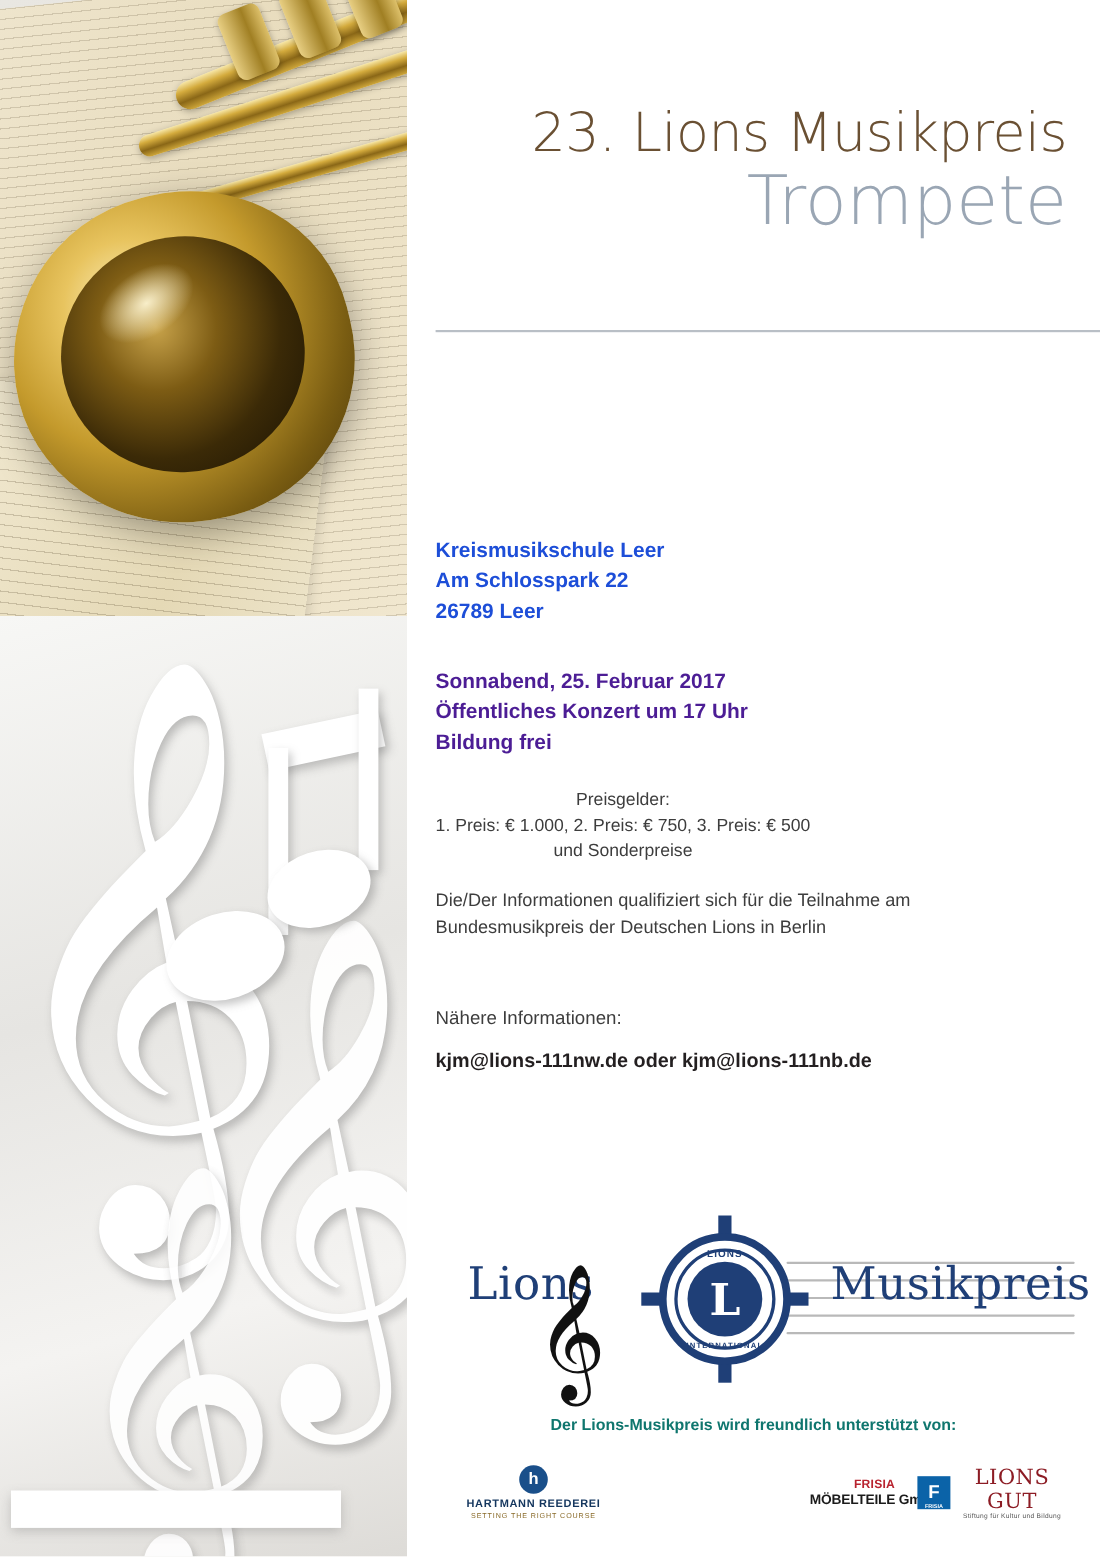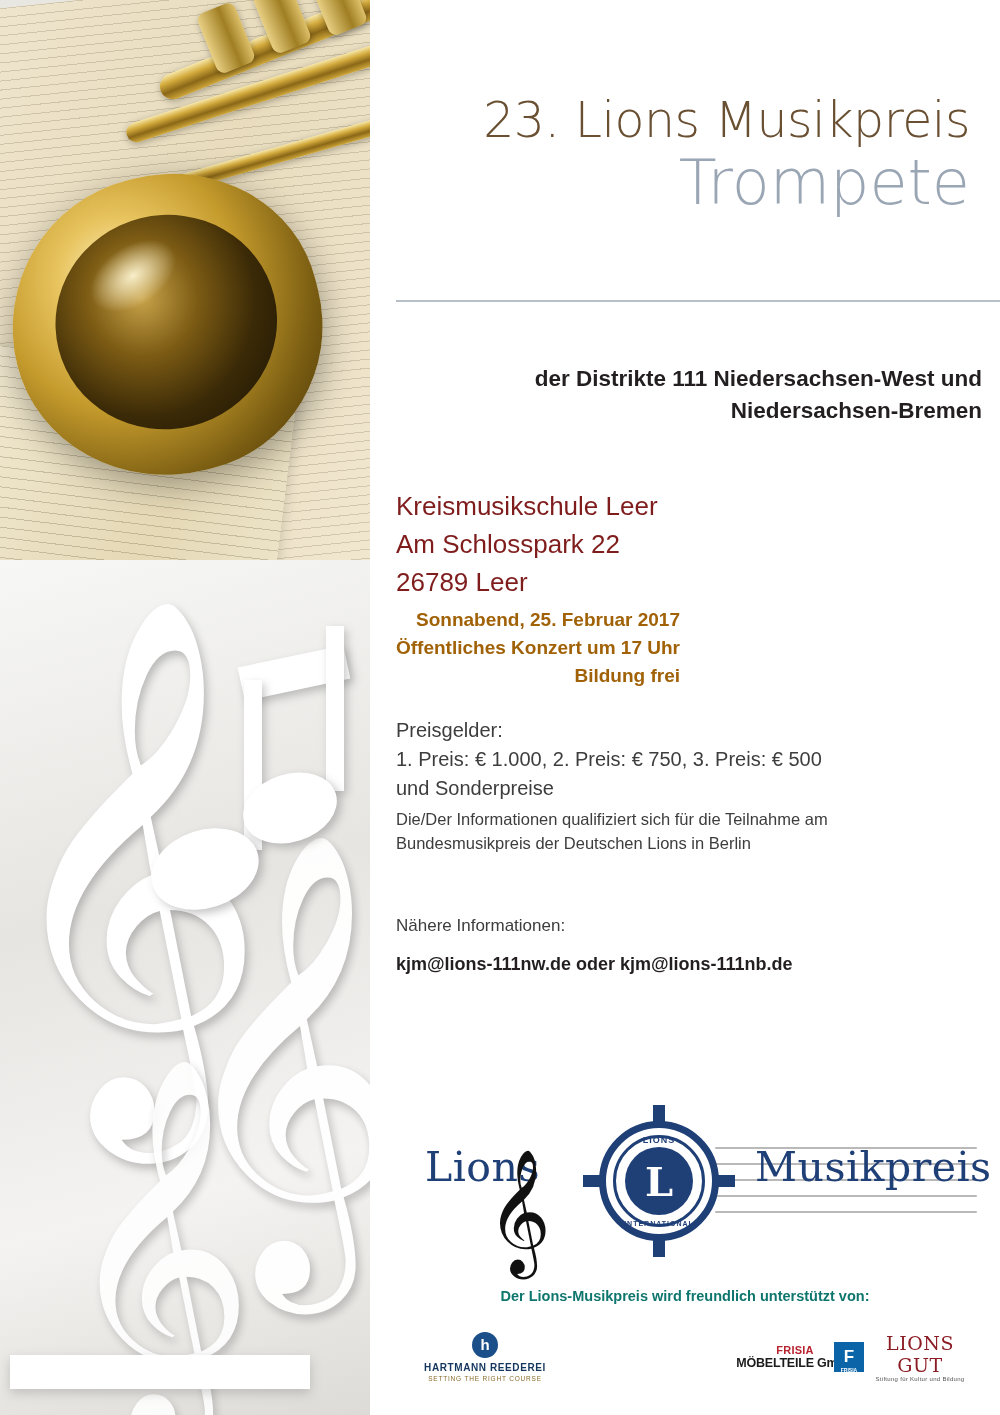--- a/index.html
+++ b/index.html
@@ -206,40 +206,40 @@
     text-align: right;
     font-size: 22.5px;
     font-weight: bold;
     color: #231f20;
     line-height: 1.40;
   }
 
   .venue {
     position: absolute;
     left: 26px; top: 487px;
-    font-size: 26px;
-    font-weight: normal;
-    color: #7f1d1d;
+    font-size: 19px;
+    font-weight: bold;
+    color: #1d4ed8;
     line-height: 1.47;
   }
   .when {
     position: absolute;
     left: 26px; top: 606px;
     font-size: 19px;
     font-weight: bold;
-    color: #a16207;
+    color: #4c1d95;
     line-height: 1.47;
-    text-align: right;
   }
   .prizes {
     position: absolute;
     left: 26px; top: 716px;
-    font-size: 20px;
+    font-size: 16px;
     color: #3d3d3d;
     line-height: 1.44;
+    text-align: center;
   }
   .qualify {
     position: absolute;
     left: 26px; top: 808px;
     font-size: 16.5px;
     color: #3d3d3d;
     line-height: 1.44;
   }
   .infos {
     position: absolute;
@@ -432,21 +432,20 @@
 
   <div class="right-col">
 
     <div class="title-block">
       <div class="title-main">23. Lions Musikpreis</div>
       <div class="title-sub">Trompete</div>
     </div>
 
     <div class="rule"></div>
 
-    <div class="districts">der Distrikte 111 Niedersachsen-West und Niedersachsen-Bremen</div>
 
     <div class="venue">
       <div>Kreismusikschule Leer</div>
       <div>Am Schlosspark 22</div>
       <div>26789 Leer</div>
     </div>
 
     <div class="when">
       <div>Sonnabend, 25. Februar 2017</div>
       <div>Öffentliches Konzert um 17 Uhr</div>

